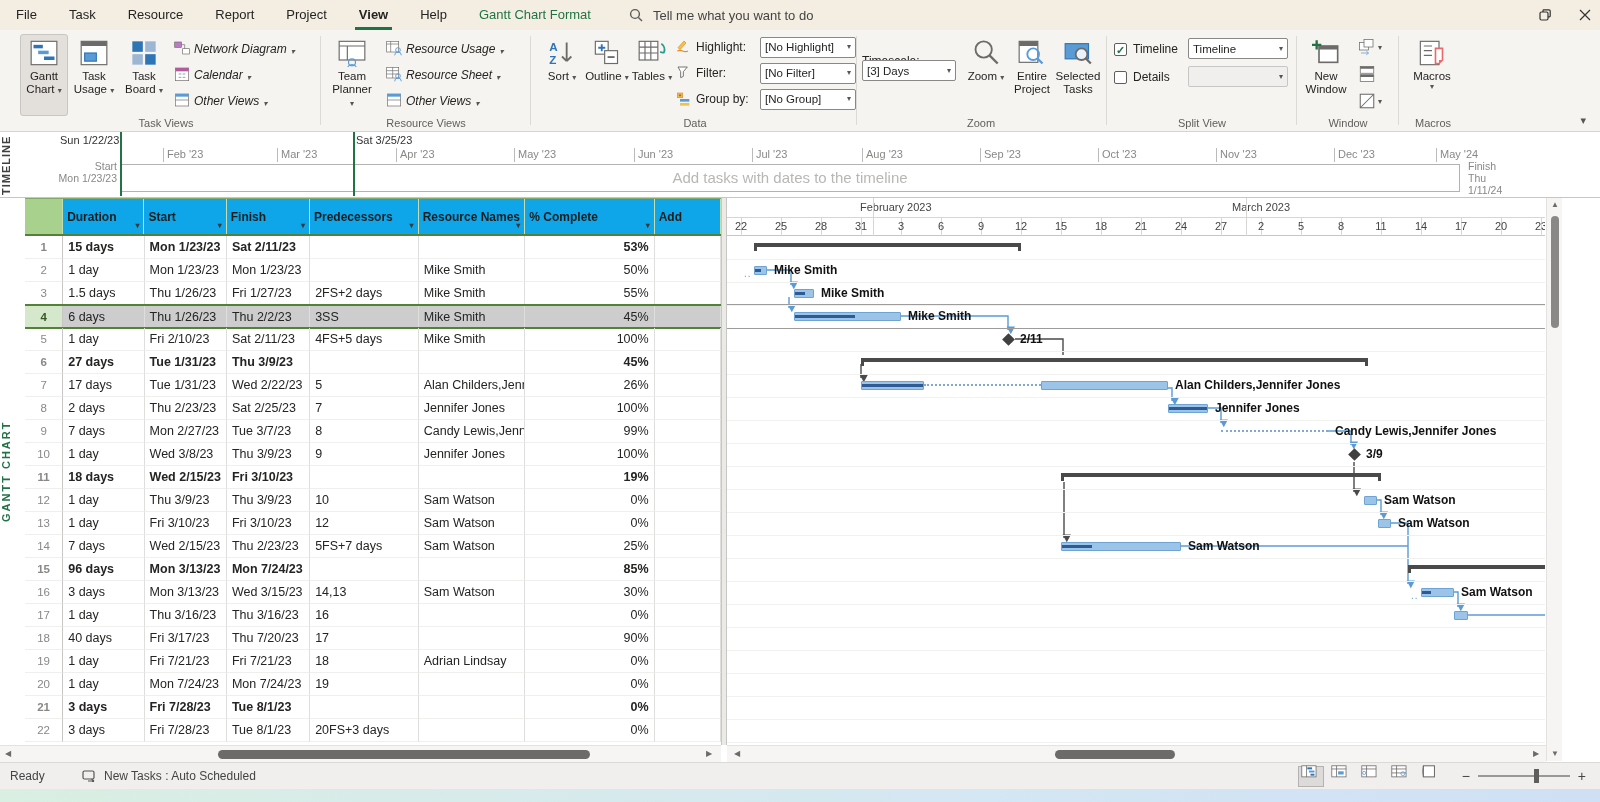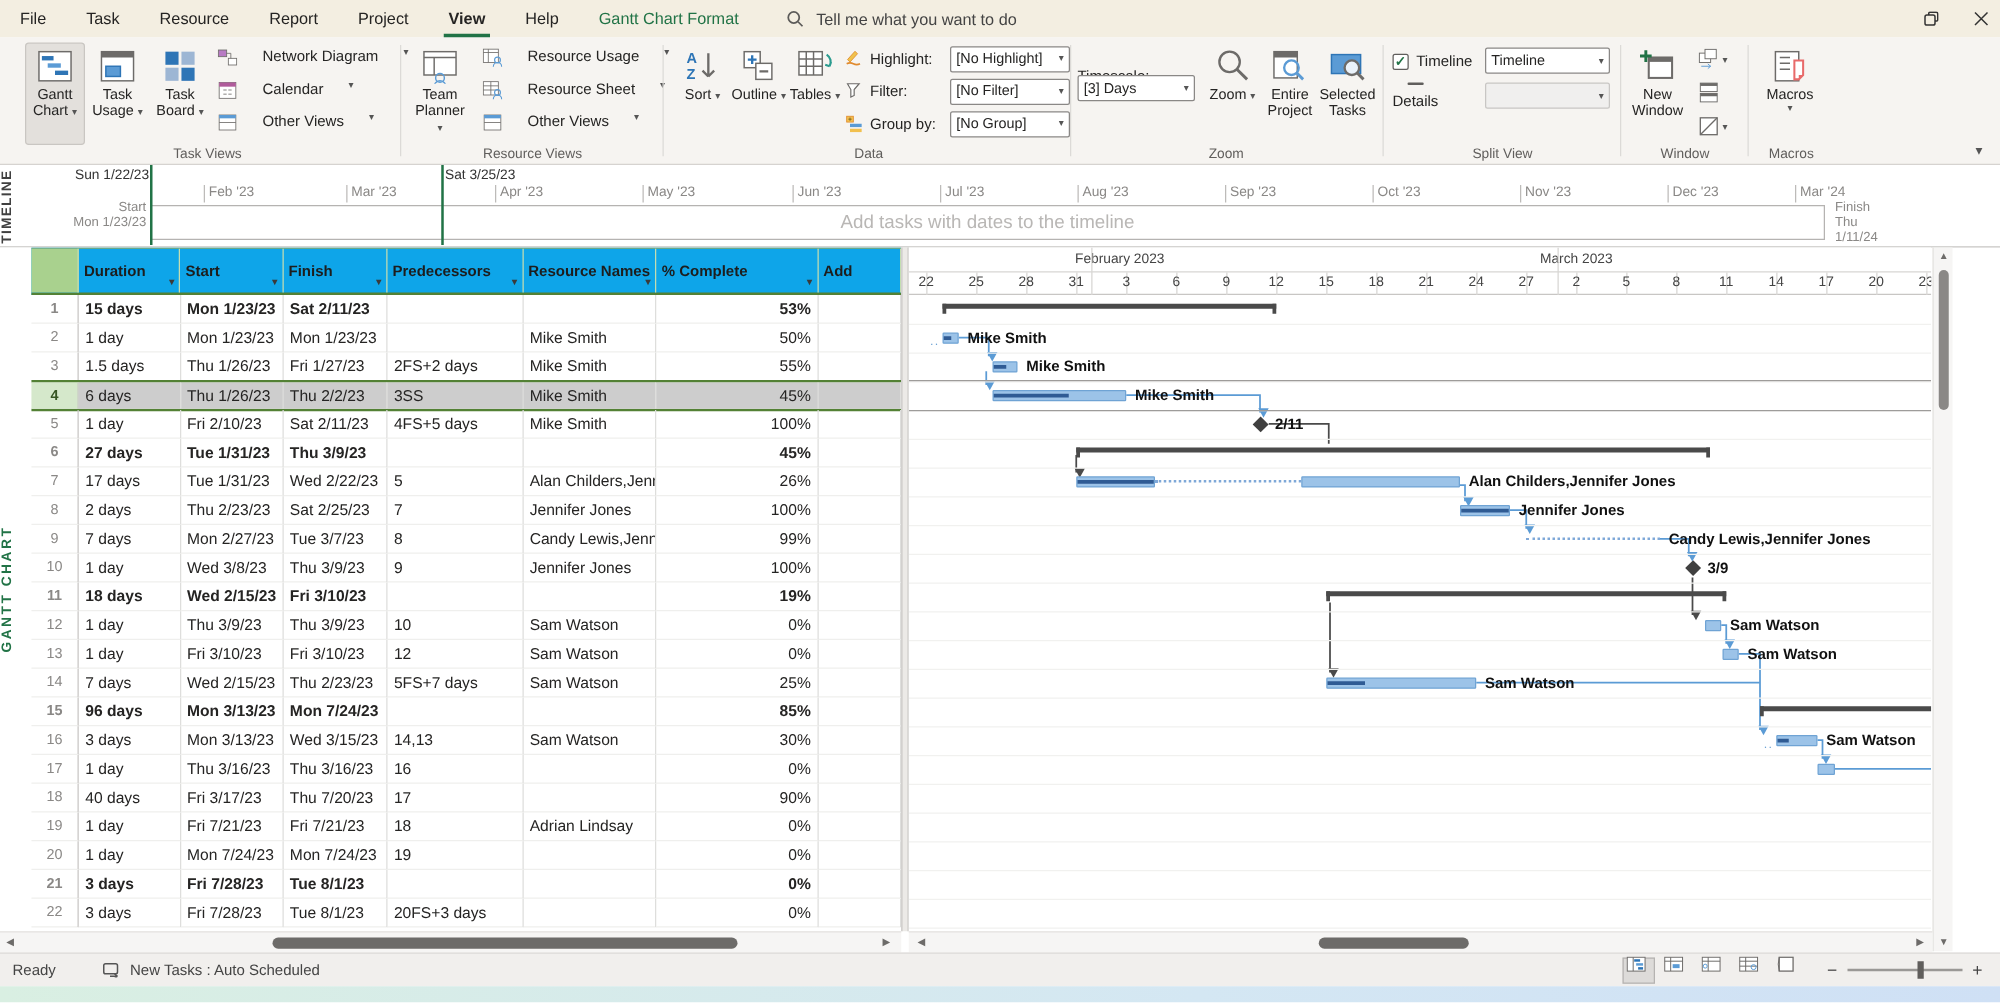--- a/index.html
+++ b/index.html
@@ -21,21 +21,21 @@
   
   #ribbon { position:absolute; left:0; top:30px; width:1600px; height:102px; background:#f6f4f1; border-bottom:1px solid #d6d3d0; }
   .rgroup { position:absolute; top:0; height:101px; }
   .rgroup-label { position:absolute; bottom:2px; left:0; right:0; text-align:center; font-size:11px; color:#605e5c; }
   .rdivider { position:absolute; top:6px; bottom:6px; width:1px; background:#dcdad7; }
   .bigbtn { position:absolute; top:4px; width:48px; height:82px; display:flex; flex-direction:column; align-items:center; padding-top:4px; border:1px solid transparent; border-radius:3px; }
   .bigbtn.selected { background:#e3e0dc; border-color:#c9c6c2; }
   .bigbtn .bicon { width:28px; height:28px; margin-bottom:3px; }
   .bigbtn .blabel { font-size:11.5px; line-height:13px; text-align:center; color:#252423; }
   .caret { font-size:8px; color:#555; line-height:8px; }
-  .smallrow { position:absolute; height:18px; display:flex; align-items:flex-start; gap:20px; font-size:12px; color:#252423; white-space:nowrap; }
+  .smallrow { position:absolute; height:18px; display:flex; align-items:flex-end; gap:4px; font-size:12px; color:#252423; white-space:nowrap;font-style:italic; }
   .smallrow .sicon { width:16px; height:16px; flex:none; }
   .rfield { position:absolute; height:22px; display:flex; align-items:center; gap:4px; font-size:12px; }
   .rselect { height:21px; background:#fff; border:1px solid #8a8886; border-radius:2px; display:flex; align-items:center; padding:0 4px; font-size:11.5px; color:#252423; }
   .rselect .caret { margin-left:auto; padding-left:6px; }
   .rselect.disabled { background:#f0efee; border-color:#c8c6c4; color:#a19f9d; }
   .checkbox { width:13px; height:13px; border:1px solid #605e5c; border-radius:2px; background:#fff; font-size:11px; line-height:12px; text-align:center; color:#217346; font-weight:bold; }
   #ribbon-collapse { position:absolute; right:14px; bottom:4px; font-size:11px; color:#555; }
 
   
   #timeline-pane { position:absolute; left:0; top:132px; width:1600px; height:66px; background:#fff; border-bottom:1px solid #c8c6c4; }
@@ -369,21 +369,21 @@
 
     <div class="rgroup" style="left:1110px; width:184px;">
       <div class="rfield" style="left:4px; top:8px; gap:6px;">
         <div class="checkbox">✓</div>
         <span>Timeline</span>
       </div>
       <div class="rselect" style="position:absolute; left:78px; top:8px; width:100px;">
         <span>Timeline</span>
           <span class="caret">▾</span>
       </div>
-      <div class="rfield" style="left:4px; top:36px; gap:6px;flex-direction:column;">
+      <div class="rfield" style="left:4px; top:36px; gap:6px;">
         <div class="checkbox"></div>
         <span>Details</span>
       </div>
       <div class="rselect disabled" style="position:absolute; left:78px; top:36px; width:100px;">
         <span></span>
           <span class="caret">▾</span>
       </div>
       <div class="rgroup-label">Split View</div>
     </div>
     <div class="rdivider" style="left:1296px;"></div>
@@ -453,21 +453,21 @@
         <div class="tl-month" style="left: 277px;">Mar '23</div>
         <div class="tl-month" style="left: 396px;">Apr '23</div>
         <div class="tl-month" style="left: 514px;">May '23</div>
         <div class="tl-month" style="left: 634px;">Jun '23</div>
         <div class="tl-month" style="left: 752px;">Jul '23</div>
         <div class="tl-month" style="left: 862px;">Aug '23</div>
         <div class="tl-month" style="left: 980px;">Sep '23</div>
         <div class="tl-month" style="left: 1098px;">Oct '23</div>
         <div class="tl-month" style="left: 1216px;">Nov '23</div>
         <div class="tl-month" style="left: 1334px;">Dec '23</div>
-        <div class="tl-month" style="left: 1436px;">Mar '24</div>
+        <div class="tl-month" style="left: 1436px;">May '24</div>
       </div>
     <div id="tl-box"></div>
     <div id="tl-placeholder">Add tasks with dates to the timeline</div>
     <div class="tl-edge" style="right:112px; top:28px; text-align:left; left:1468px;">
       <div>Finish</div>
       <div>Thu 1/11/24</div>
     </div>
     <div class="tl-edge" style="left:25px; width:92px; top:28px; text-align:right;">
       <div>Start</div>
       <div>Mon 1/23/23</div>

